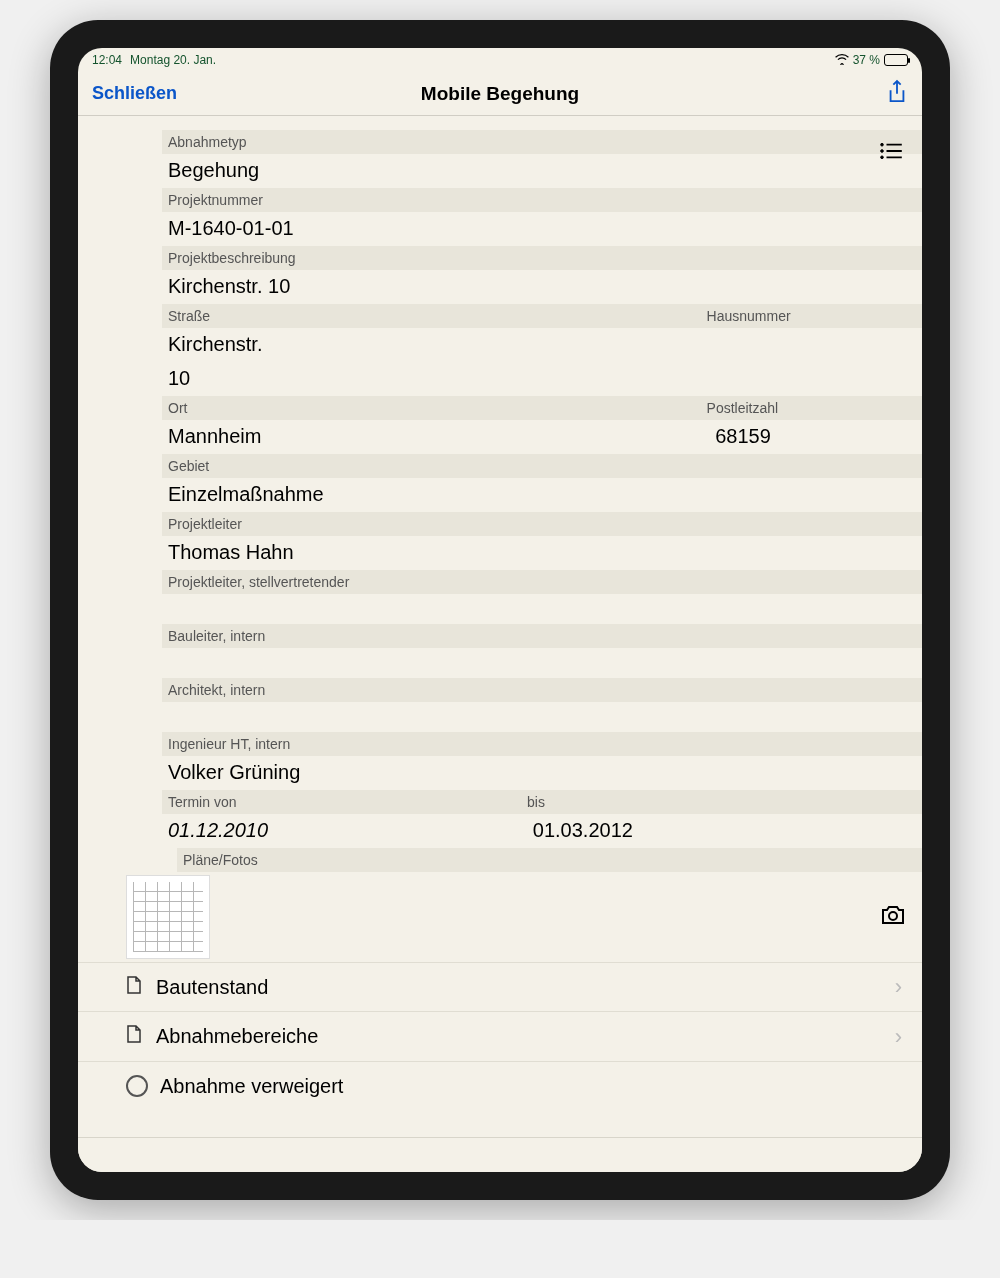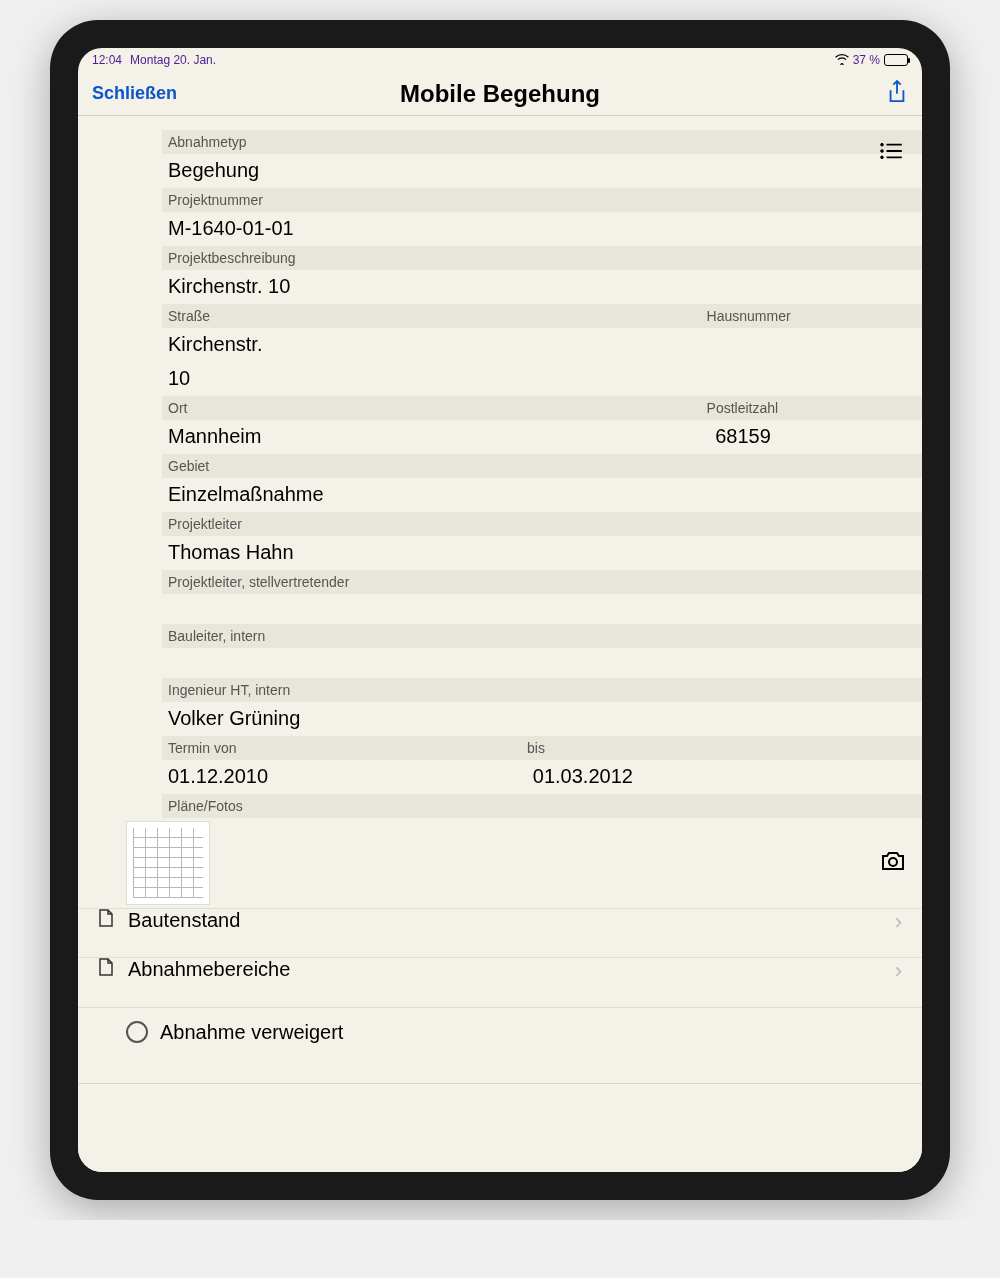--- a/index.html
+++ b/index.html
@@ -29,21 +29,21 @@
     display: flex;
     flex-direction: column;
   }
   .status-bar {
     height: 24px;
     display: flex;
     align-items: center;
     justify-content: space-between;
     padding: 0 14px;
     font-size: 12px;
-    color: #4c1d95;
+    color: #14532d;
     font-weight: 500;
   }
   .status-left { display: flex; gap: 8px; }
   .status-right { display: flex; align-items: center; gap: 4px; }
   .nav-bar {
     height: 44px;
     display: flex;
     align-items: center;
     justify-content: space-between;
     padding: 0 14px;
@@ -53,21 +53,21 @@
   }
   .nav-left {
     color: #0b56c9;
     font-size: 18px;
     font-weight: 600;
   }
   .nav-title {
     position: absolute;
     left: 50%;
     transform: translateX(-50%);
-    font-size: 24px;
+    font-size: 19px;
     font-weight: 700;
     color: #000;
   }
   .nav-right { color: #0b56c9; }
   .share-icon svg { width: 22px; height: 26px; }
   .content {
     flex: 1;
     overflow-y: auto;
     background: #f4f1e8;
   }
@@ -125,22 +125,23 @@
   }
   .camera-btn {
     position: absolute;
     right: 16px;
     top: 50%;
     transform: translateY(-50%);
   }
   .camera-btn svg { width: 26px; height: 22px; }
   .nav-item {
     display: flex;
+    align-items: center;
     height: 50px;
-    padding-left: 20px;
+    padding-left: 48px;
     padding-right: 20px;
     gap: 14px;
     font-size: 20px;
     background: #f4f1e8;
     border-bottom: 1px solid #e0ddd2;
   }
   .nav-item .label { flex: 1; }
   .doc-icon { width: 16px; height: 18px; }
   .chevron { color: #bbb; font-size: 22px; }
   .radio-row {
@@ -313,46 +314,53 @@
         </div>
 
       <div class="row">
           <div class="left-margin"></div>
           <div style="flex:1;">
         <div class="label-row">Bauleiter, intern</div>
         <div class="value-row"></div>
       </div>
         </div>
 
+      <div class="row">
+          <div class="left-margin"></div>
+          <div style="flex:1;">
+        <div class="label-row">Architekt, intern</div>
+        <div class="value-row"></div>
+      </div>
+        </div>
 
       <div class="row">
           <div class="left-margin"></div>
           <div style="flex:1;">
         <div class="label-row">Ingenieur HT, intern</div>
         <div class="value-row">Volker Grüning</div>
       </div>
         </div>
 
       <div class="row">
           <div class="left-margin"></div>
           <div style="flex:1;">
         <div class="label-row" style="display:flex;">
           <span style="flex:0 0 48%;">Termin von</span>
           <span>bis</span>
         </div>
         <div class="value-row" style="display:flex; padding:0;">
-          <div style="flex:0 0 48%; padding:3px 6px 5px;">01.12.2010</div>
+          <div style="flex:0 0 48%; padding:3px 6px 5px;font-style:italic;">01.12.2010</div>
           <div style="padding:3px 6px 5px;">01.03.2012</div>
         </div>
       </div>
         </div>
 
       <div class="row">
           <div class="left-margin"></div>
-          <div style="flex:1;">
+          <div style="flex:1;margin-left:15px;">
         <div class="label-row">Pläne/Fotos</div>
       </div>
         </div>
       <div class="photos-section" style="padding-left:48px;">
         <div class="plan-thumb"></div>
         <span class="camera-btn">
           <svg viewBox="0 0 26 22">
               <path d="M3 6 h4 l2-3 h8 l2 3 h4 v13 H3 Z" fill="none" stroke="#000" stroke-width="2"></path>
               <circle cx="13" cy="12" r="4" fill="none" stroke="#000" stroke-width="2"></circle>
             </svg>

